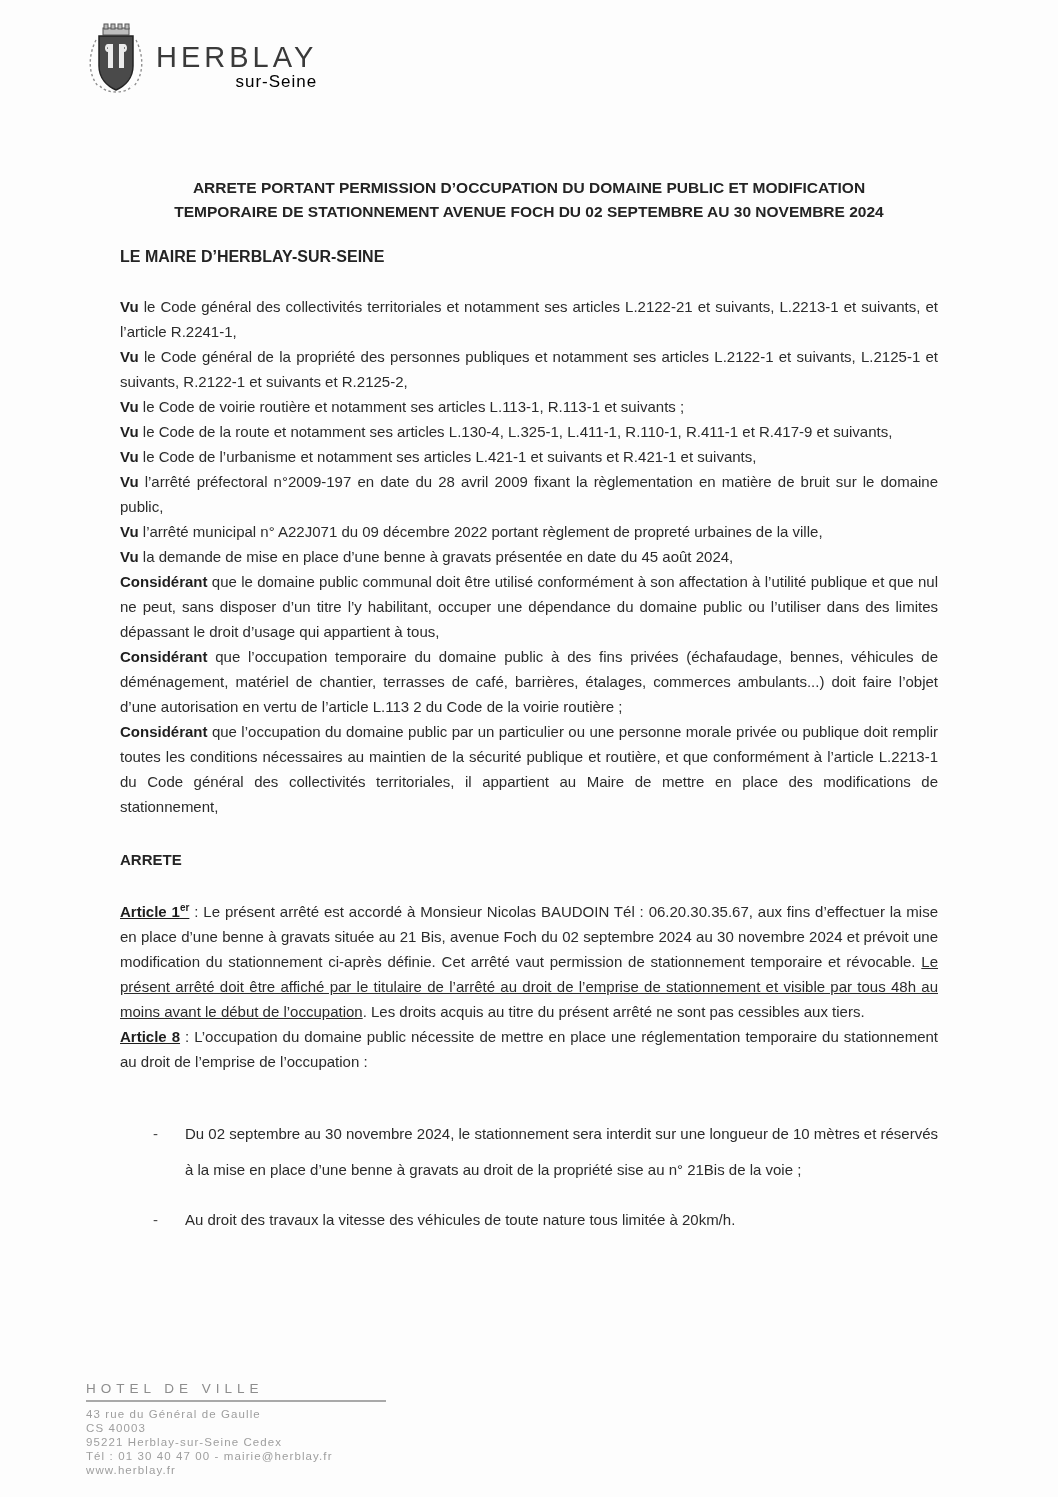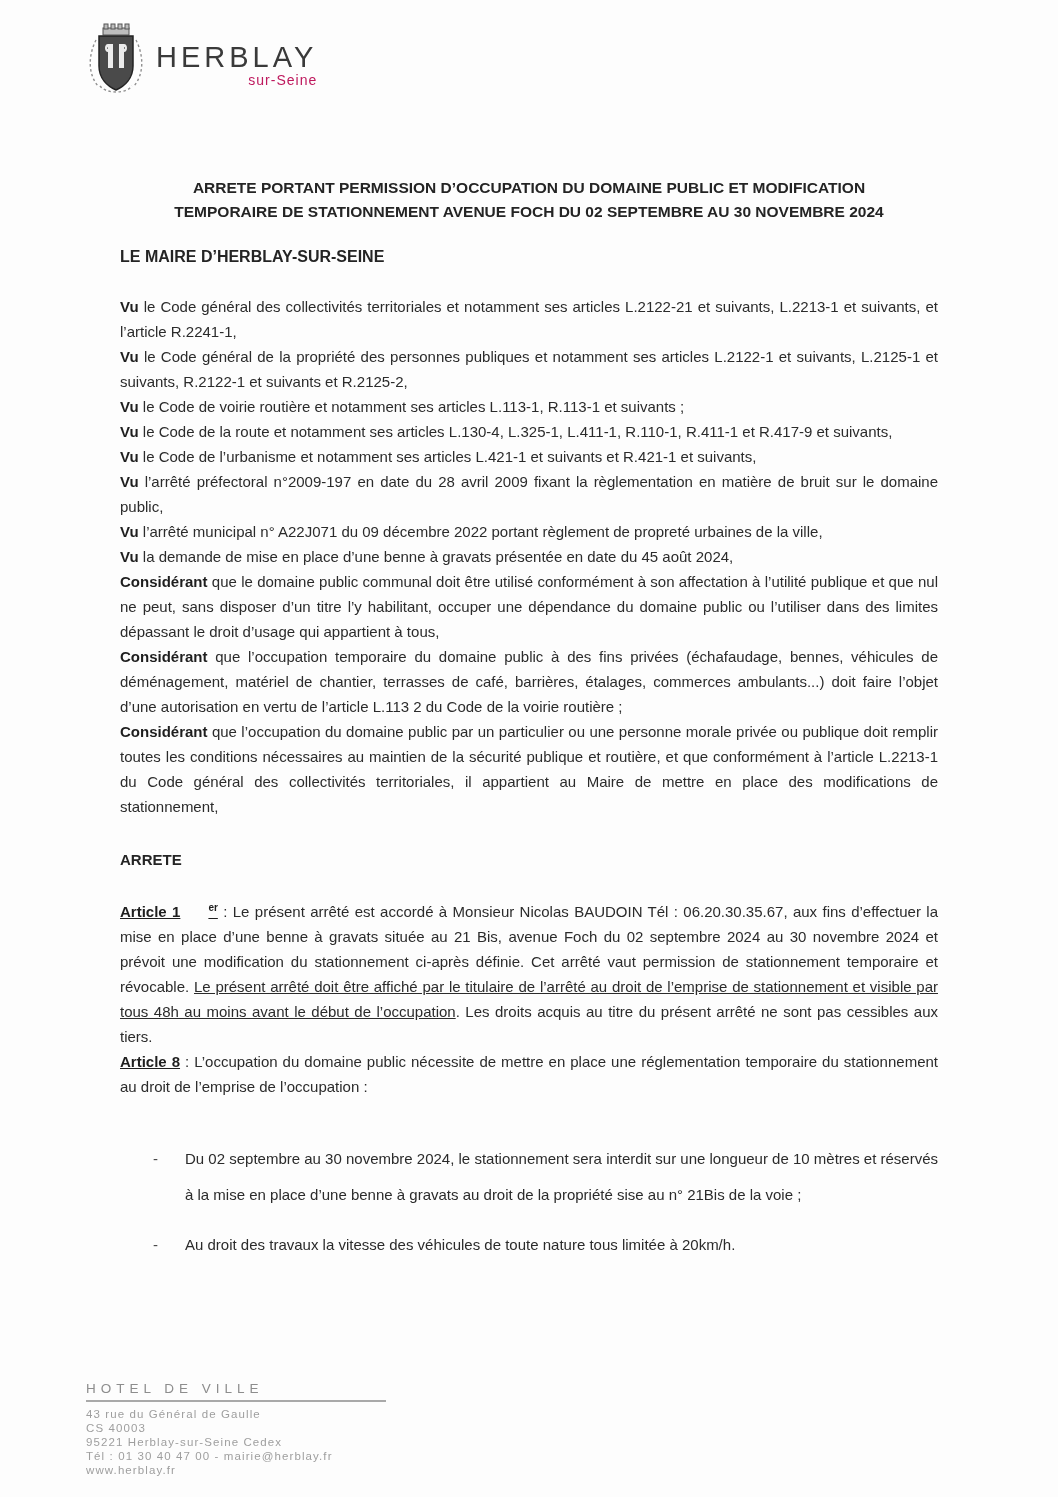--- a/index.html
+++ b/index.html
@@ -12,35 +12,35 @@
     overflow:hidden;
   }
   
   .logo { position:absolute; left:86px; top:22px; display:flex; align-items:flex-start; }
   .crest { width:60px; height:102px; }
   .logo-text { margin-left:10px; padding-top:20px; }
   .logo-name {
     font-size:29px; letter-spacing:4px; color:#3a3a3a; font-weight:500; line-height:30px;
   }
   .logo-sub {
-    font-size:14px; letter-spacing:1px; color:#be185d; text-align:right; margin-top:0px;
+    font-size:17px; letter-spacing:1px; color:#000000; text-align:right; margin-top:0px;
   }
   .ref-block { position:absolute; left:643px; top:97px; font-weight:700; font-size:16.5px; line-height:26px; color:#242424; }
   
   .doc-title { position:absolute; left:60px; top:176px; width:938px; text-align:center;
     font-weight:700; font-size:15.5px; line-height:24px; color:#242424; }
   .salutation { position:absolute; left:120px; top:248px; font-weight:700; font-size:16px; color:#242424; }
   
   .doc-body { position:absolute; left:120px; top:294px; width:818px; font-size:15px; line-height:25px; }
   .recital { margin:0; text-align:justify; }
   .recital strong { color:#1e1e1e; }
   .arrete-heading { font-weight:700; margin:28px 0 23px 0; color:#242424; }
   .article { margin:0; text-align:justify; }
   .article-label { font-weight:700; text-decoration:underline; color:#1e1e1e; white-space:nowrap; }
-  .article-label sup { font-size:10px;margin-left:28px; }
+  .article-label sup { font-size:10px; }
   .u { text-decoration:underline; }
   .bullet-list { margin-top:42px; padding-left:33px; }
   .bullet { display:flex; margin-bottom:14px; }
   .bullet-dash { width:14px; flex:0 0 14px; margin-right:18px; line-height:36px; color:#4a4a4a; }
   .bullet-text { flex:1; line-height:36px; text-align:justify; }
   
   .footer { position:absolute; left:86px; top:1381px; color:#9b9b9b; }
   .footer-title {
     font-size:13.5px; letter-spacing:5px; color:#8d8d8d;
     padding-bottom:4px; border-bottom:2px solid #a9a9a9; width:300px;

